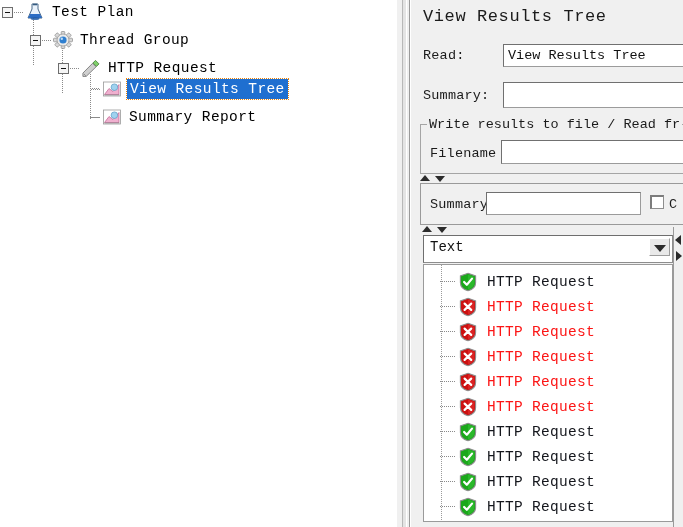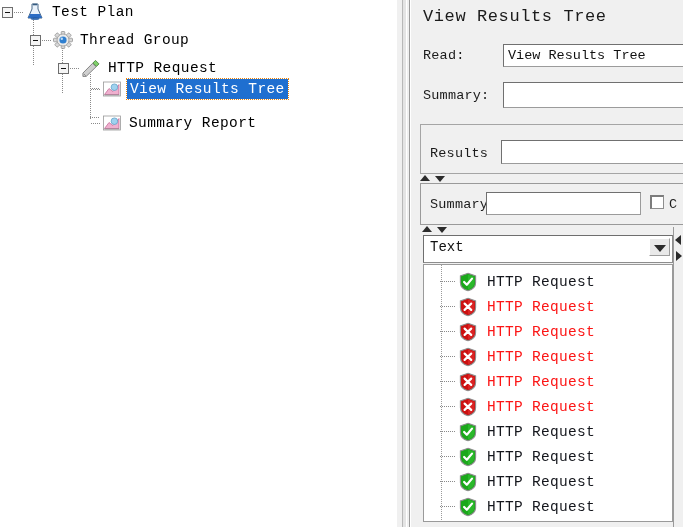--- a/index.html
+++ b/index.html
@@ -400,21 +400,21 @@
         <svg width="22" height="20" viewBox="0 0 22 20">
           <rect x="2.5" y="3" width="17" height="14" fill="#ffffff" stroke="#9a9a9a" stroke-width="0.8"></rect>
           <path d="M3.5 15.5 L8 9.5 L12 12.5 L18 5.5 L18 15.5 Z" fill="#f0b0cf" stroke="#c06090" stroke-width="0.7"></path>
           <circle cx="13.4" cy="8.2" r="3.3" fill="#9fd2ef" stroke="#5a9cc4" stroke-width="0.7"></circle>
           <path d="M3.5 16 L18.5 16" stroke="#888" stroke-width="0.8"></path>
         </svg>
       </div>
       <span class="tw-label selected">View Results Tree</span>
     </div>
 
-    <div class="tree-row" style="left:90px; top:112px;">
+    <div class="tree-row" style="left:90px; top:106px;">
       <div class="dots-h"></div>
       <div class="icon-slot">
         <svg width="22" height="20" viewBox="0 0 22 20">
           <rect x="2.5" y="3" width="17" height="14" fill="#ffffff" stroke="#9a9a9a" stroke-width="0.8"></rect>
           <path d="M3.5 15.5 L8 9.5 L12 12.5 L18 5.5 L18 15.5 Z" fill="#f0b0cf" stroke="#c06090" stroke-width="0.7"></path>
           <circle cx="13.4" cy="8.2" r="3.3" fill="#9fd2ef" stroke="#5a9cc4" stroke-width="0.7"></circle>
           <path d="M3.5 16 L18.5 16" stroke="#888" stroke-width="0.8"></path>
         </svg>
       </div>
       <span class="tw-label">Summary Report</span>
@@ -429,21 +429,22 @@
 
     <div class="panel-title">View Results Tree</div>
 
     <div class="field-label" style="left:12px; top:48px;">Read:</div>
     <div class="textfield" style="left:92px; top:44px; width:200px; height:23px;">View Results Tree</div>
 
     <div class="field-label" style="left:12px; top:88px;">Summary:</div>
     <div class="textfield" style="left:92px; top:82px; width:200px; height:26px;"></div>
 
     <div class="groupbox" style="left:9px; top:124px; width:290px; height:50px;"></div>
-    <div class="field-label" style="left:19px; top:146px;">Results</div>
+    <div class="groupbox-title" style="left:16px; top:117px;">Write results to file / Read fr</div>
+    <div class="field-label" style="left:19px; top:146px;">Filename</div>
     <div class="textfield" style="left:90px; top:140px; width:205px; height:24px;"></div>
 
     <div class="mini-split" style="left:0px; top:174px; width:272px;">
       <div class="tri up" style="left:9px; top:1px;"></div>
       <div class="tri down" style="left:24px; top:2px;"></div>
     </div>
 
     <div class="subpanel" style="left:9px; top:183px; width:290px; height:42px;"></div>
     <div class="field-label" style="left:19px; top:197px;">Summary:</div>
     <div class="textfield" style="left:75px; top:192px; width:155px; height:23px;" placeholder=""></div>

